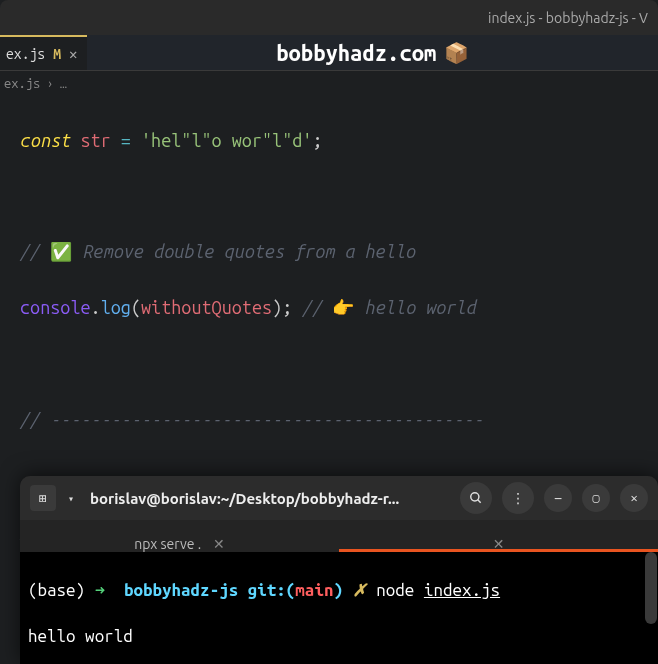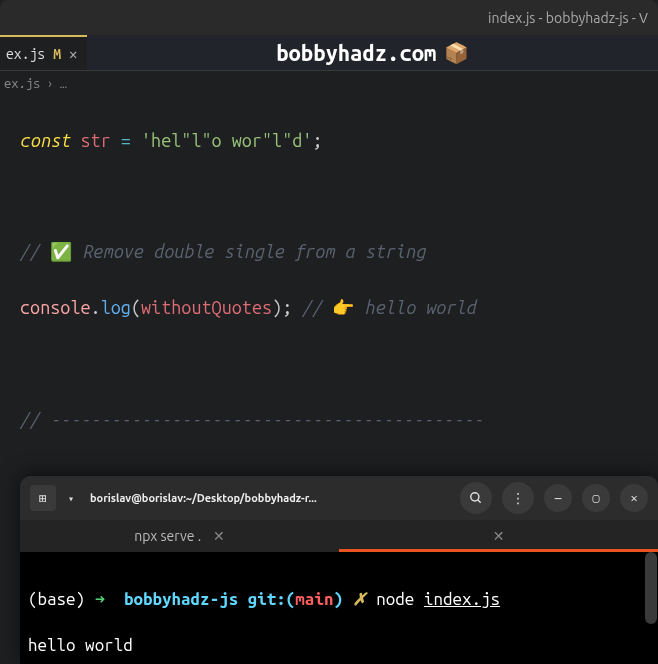--- a/index.html
+++ b/index.html
@@ -67,21 +67,21 @@
   padding: 4px 20px;
   line-height: 1.55;
   font-size: 18px;
   white-space: pre;
 }
 .kw { color: #fde047; font-style: italic; }
 .var { color: #e06c75; text-align: center; }
 .op { color: #56b6c2; }
 .str { color: #98c379; }
 .pun { color: #cccccc; }
-.obj { color: #fca5a5; }
+.obj { color: #8b5cf6; }
 .fn { color: #61afef; }
 .cmt { color: #5c6370; font-style: italic; }
 .emoji { font-style: normal; }
 
 .terminal-window {
   position: absolute;
   left: 20px;
   right: 0;
   bottom: 0;
   height: 188px;
@@ -112,21 +112,21 @@
 }
 .term-dropdown {
   width: 18px; height: 26px;
   display: flex; align-items: center; justify-content: center;
   color: #ddd; font-size: 10px;
 }
 .term-title {
   flex: 1;
   color: #eee;
   font-family: 'Ubuntu', sans-serif;
-  font-size: 11px;
+  font-size: 15px;
   font-weight: bold;
   white-space: nowrap;
   overflow: hidden;
   text-overflow: ellipsis;
 }
 .term-icon-btn {
   width: 32px; height: 32px;
   border-radius: 50%;
   background: #3a3a3a;
   display: flex; align-items: center; justify-content: center;
@@ -135,21 +135,21 @@
 }
 .term-icon-btn.small { width: 28px; height: 28px; font-size: 12px; }
 .term-tabs {
   height: 32px;
   display: flex;
   background: #242424;
 }
 .term-tab {
   flex: 1;
   display: flex;
-  align-items: center;
+  align-items: flex-end;
   justify-content: center;
   font-size: 14px;
   font-family: 'Ubuntu', sans-serif;
   color: #bbb;
   gap: 12px;
   padding: 0 0;
   position: relative;
 }
 .term-tab.active {
   color: #fff;
@@ -160,21 +160,21 @@
   bottom: 0; left: 0; right: 0;
   height: 3px;
   background: #e95420;
 }
 .term-tab .tx { color: #888; font-size: 14px; }
 .term-body {
   flex: 1;
   background: #000;
   color: #fff;
   font-size: 17px;
-  padding: 13px 8px;
+  padding: 4px 8px;
   line-height: 1.35;
   white-space: pre;
   overflow: hidden;
   position: relative;
 }
 .p-base { color: #fff; }
 .p-arrow { color: #54d17a; font-weight: bold; }
 .p-dir { color: #5fd7ff; font-weight: bold; }
 .p-git { color: #5fd7ff; font-weight: bold; }
 .p-paren { color: #5fd7ff; font-weight: bold; }
@@ -213,21 +213,21 @@
 
 <div class="breadcrumb">
   <span>ex.js</span>
   <span>›</span>
   <span>…</span>
 </div>
 
 <div class="editor">
 <div><span class="kw">const</span> <span class="var">str</span> <span class="op">=</span> <span class="str">'hel"l"o wor"l"d'</span><span class="pun">;</span></div>
 <div> </div>
-<div><span class="cmt"><span>// </span><span class="emoji">✅</span><span> Remove double single from a string</span></span></div>
+<div><span class="cmt"><span>// </span><span class="emoji">✅</span><span> Remove double quotes from a hello</span></span></div>
 <div><span class="obj">console</span><span class="pun">.</span><span class="fn">log</span><span class="pun">(</span><span class="var">withoutQuotes</span><span class="pun">)</span><span class="pun">;</span><span class="cmt"><span> // </span><span class="emoji">👉️</span><span> hello world</span></span></div>
 <div> </div>
 <div><span class="cmt"><span>// </span><span>-------------------------------------------</span></span></div>
 <div> </div>
 <div><span class="cmt"><span>// </span><span class="emoji">✅</span><span> Remove double and single quotes from a string</span></span></div>
 <div> </div>
 
 
 
 

